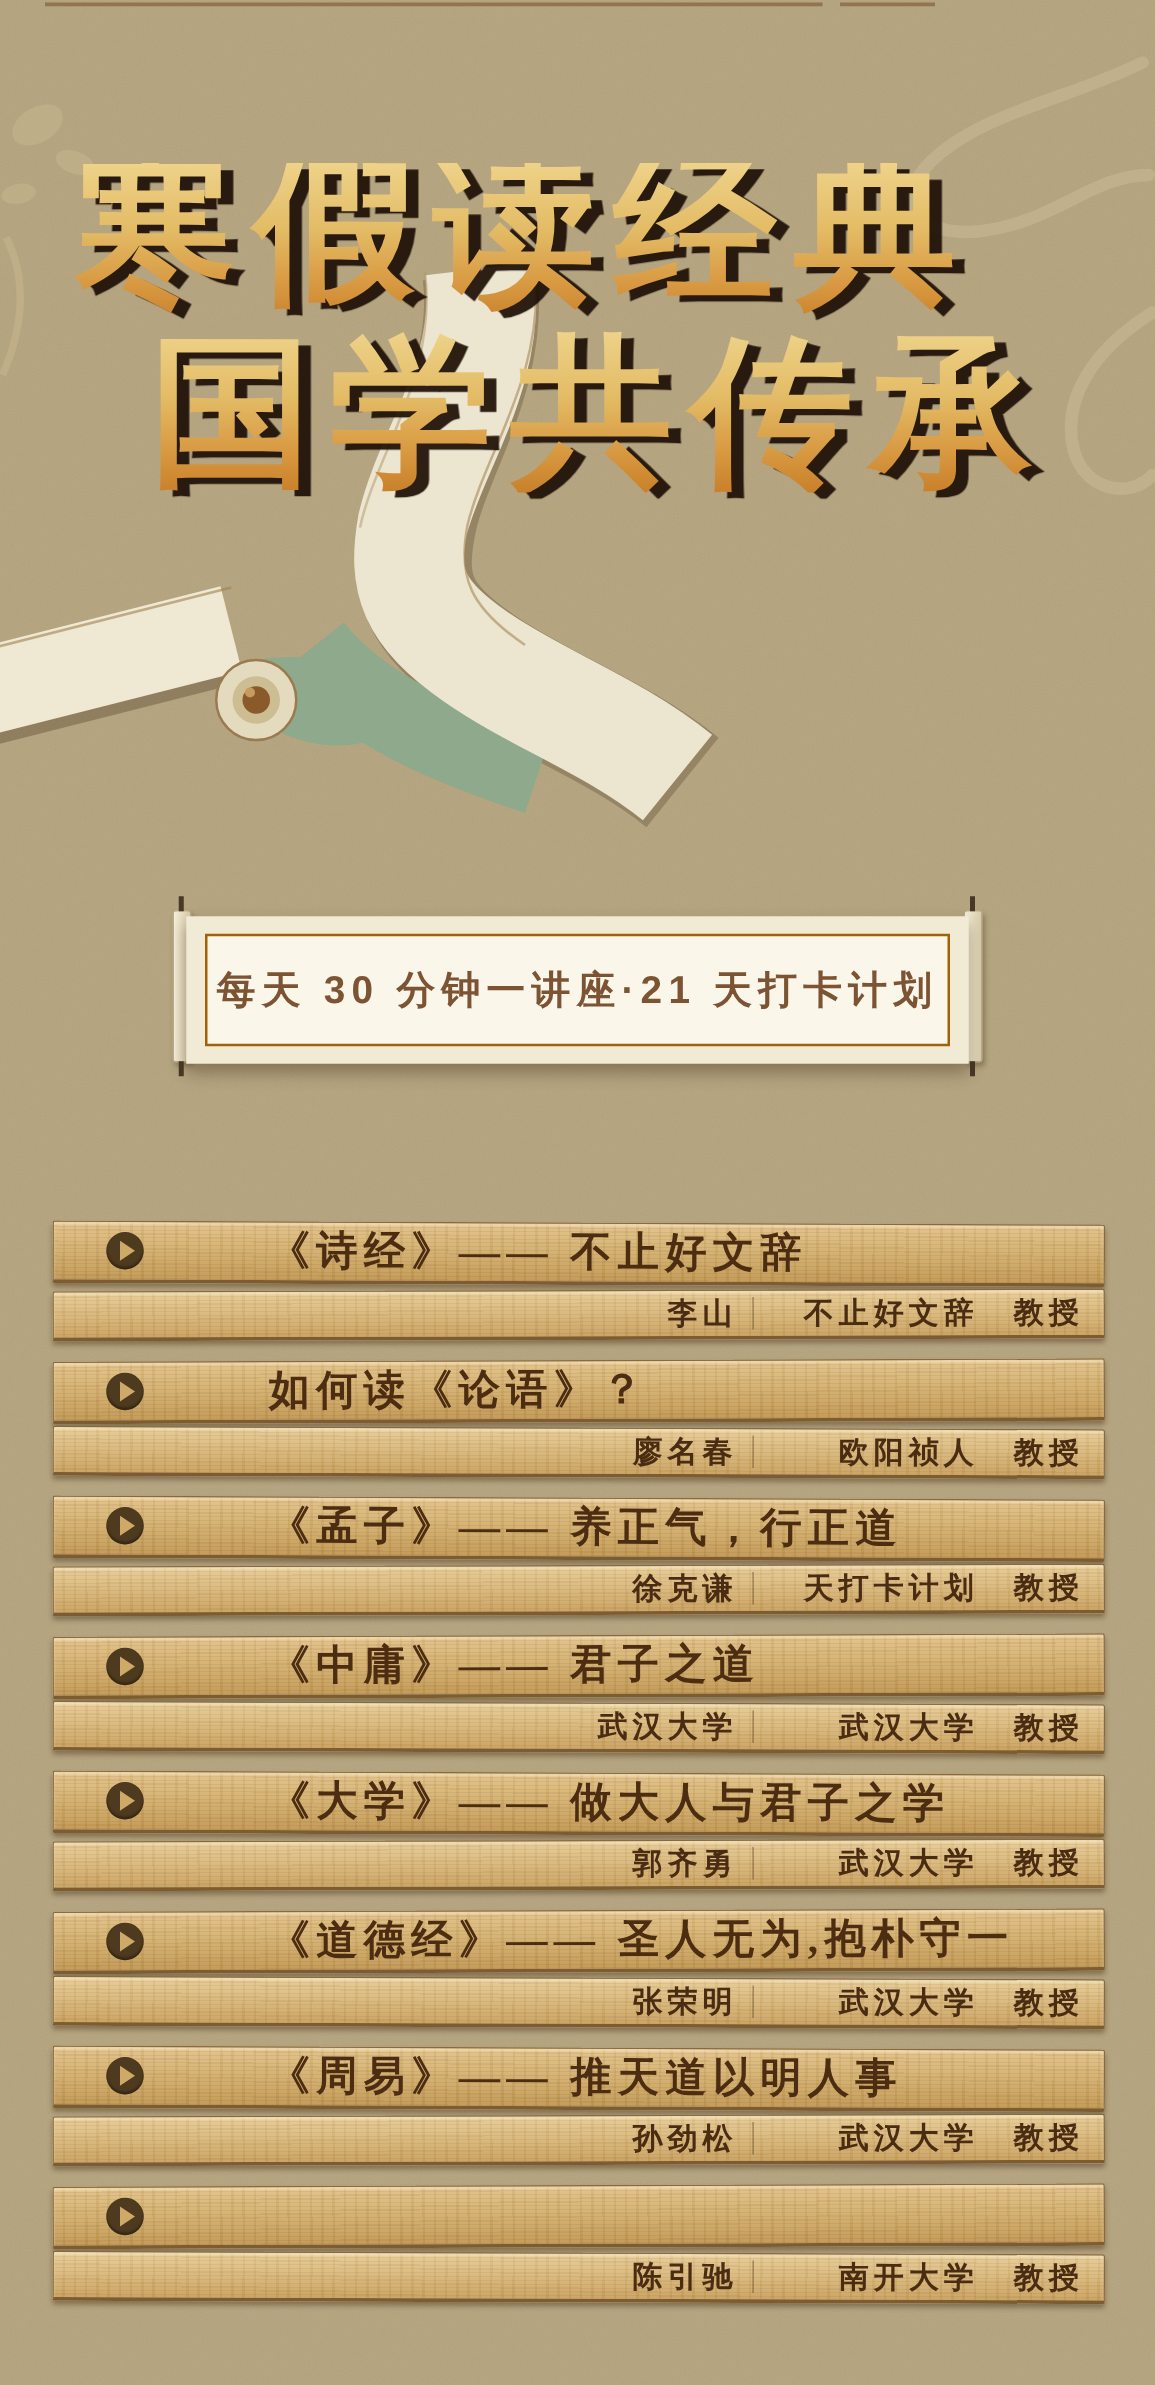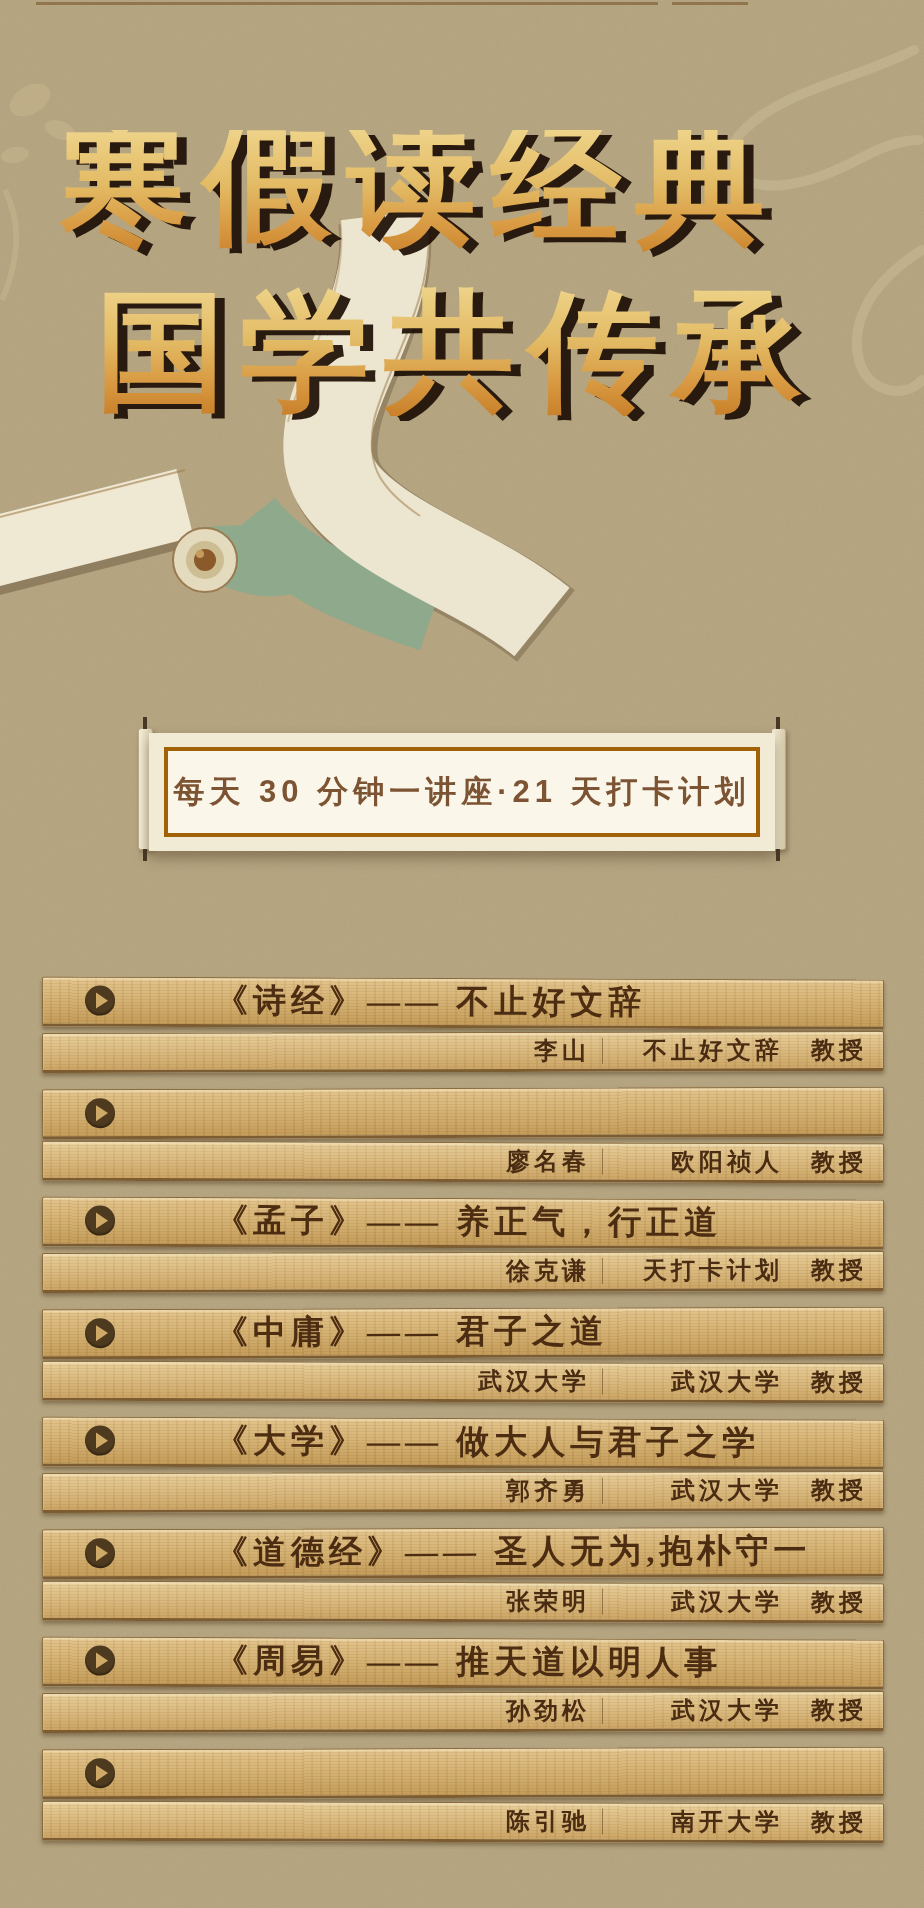--- a/index.html
+++ b/index.html
@@ -22,21 +22,21 @@
     font-size:130px;font-weight:bold;line-height:1.0;
     letter-spacing:14px;white-space:nowrap;
     font-family:"Liberation Sans",sans-serif;
     background:linear-gradient(180deg,#eed389 0%,#e3bb65 42%,#d99c44 72%,#c9802a 100%);
     -webkit-background-clip:text;background-clip:text;
     color:transparent;-webkit-text-fill-color:transparent;
     filter:drop-shadow(10px 5px 0 rgba(28,14,4,.92));
     width:max-content;
   }
   .title-line.l1{padding-left:59px;font-family:Liberation Mono, monospace;}
-  .title-line.l2{padding-left:96px;margin-top:26px;}
+  .title-line.l2{padding-left:120px;margin-top:4px;}
   
   .banner{position:absolute;top:715px;left:138px;width:648px;height:146px;z-index:3;}
   .banner .rod{
     position:absolute;top:13px;width:13px;height:120px;
     background:linear-gradient(90deg,#f5eeda,#d8ccab);
     border:1px solid #b9ab88;border-radius:3px;
     box-shadow:2px 3px 4px rgba(70,50,25,.35);
   }
   .banner .rod.left{left:0;}
   .banner .rod.right{right:0;}
@@ -45,21 +45,21 @@
   }
   .banner .rod::before{top:-12px;}
   .banner .rod::after{bottom:-12px;}
   .banner .panel{
     position:absolute;left:11px;right:11px;top:18px;bottom:10px;
     background:#f1ead4;
     box-shadow:0 7px 12px rgba(60,40,20,.38);
   }
   .banner .inner{
     position:absolute;left:15px;right:15px;top:14px;bottom:14px;
-    background:#faf6ea;border:4px solid #a16207;
+    background:#faf6ea;border:2px solid #a16207;
     display:flex;align-items:center;justify-content:center;
   }
   .banner .inner .txt{
     color:#7d5433;font-size:31px;font-weight:bold;letter-spacing:5px;
     font-family:"Liberation Sans",sans-serif;white-space:nowrap;
   }
   
   .list{position:absolute;top:978px;left:42px;right:40px;z-index:3;}
   .item{margin-bottom:16px;}
   .slat{
@@ -192,20 +192,21 @@
       <span class="org">不止好文辞</span>
       <span class="role">教授</span>
     </div>
   </div>
 
   <div class="item">
     <div class="slat title-slat">
       <span class="play">
           <span class="tri"></span>
         </span>
+      <span class="lect-title">如何读《论语》？</span>
     </div>
     <div class="slat speaker-slat">
       <span class="spk">廖名春</span>
       <span class="vdiv"></span>
       <span class="org">欧阳祯人</span>
       <span class="role">教授</span>
     </div>
   </div>
 
   <div class="item">

